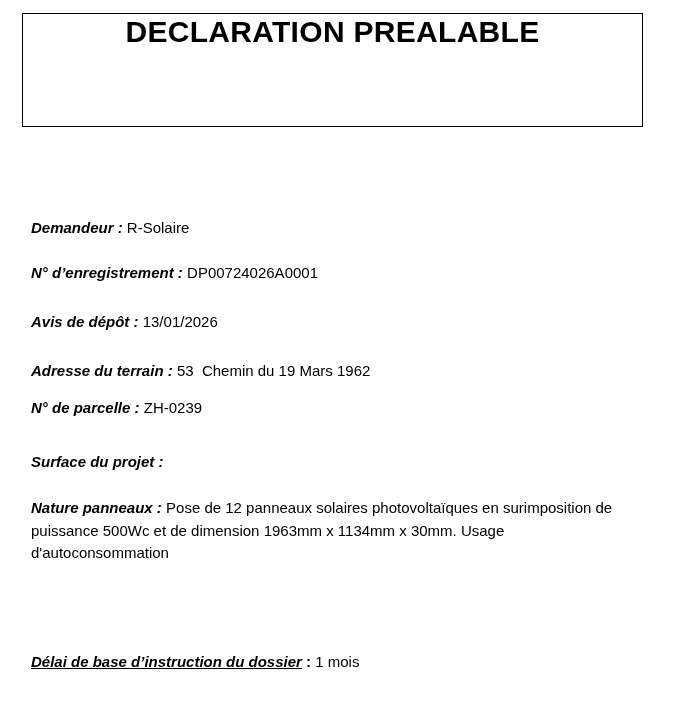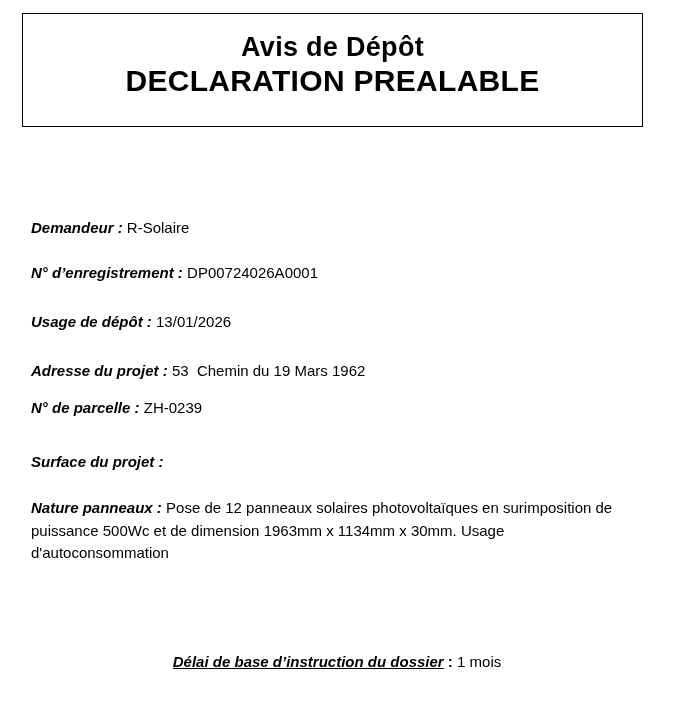--- a/index.html
+++ b/index.html
@@ -59,47 +59,46 @@
   .footer-sep {
     font-weight: bold;
   }
   .pos-demandeur { top: 217px; }
   .pos-enregistrement { top: 262px; }
   .pos-date { top: 311px; }
   .pos-adresse { top: 360px; }
   .pos-parcelle { top: 397px; }
   .pos-surface { top: 451px; }
   .pos-nature { top: 497px; }
-  .pos-delai { top: 651px; text-align: center; }
+  .pos-delai { top: 651px; }
 </style>
 </head>
 <body>
 
 <div class="doc-box">
-  <div class="doc-title">Avis de Dépôt</div>
   <div class="doc-subtitle">DECLARATION PREALABLE</div>
 </div>
 
 <p class="field pos-demandeur">
   <span class="label">Demandeur :</span>
   <span class="value">R-Solaire</span>
 </p>
 
 <p class="field pos-enregistrement">
   <span class="label">N° d’enregistrement :</span>
   <span class="value">DP00724026A0001</span>
 </p>
 
 <p class="field pos-date">
-  <span class="label">Usage de dépôt :</span>
+  <span class="label">Avis de dépôt :</span>
   <span class="value">13/01/2026</span>
 </p>
 
 <p class="field pos-adresse">
-  <span class="label">Adresse du projet :</span>
+  <span class="label">Adresse du terrain :</span>
   <span class="value">53  Chemin du 19 Mars 1962</span>
 </p>
 
 <p class="field pos-parcelle">
   <span class="label">N° de parcelle :</span>
   <span class="value">ZH-0239</span>
 </p>
 
 <p class="field pos-surface">
   <span class="label">Surface du projet :</span>

